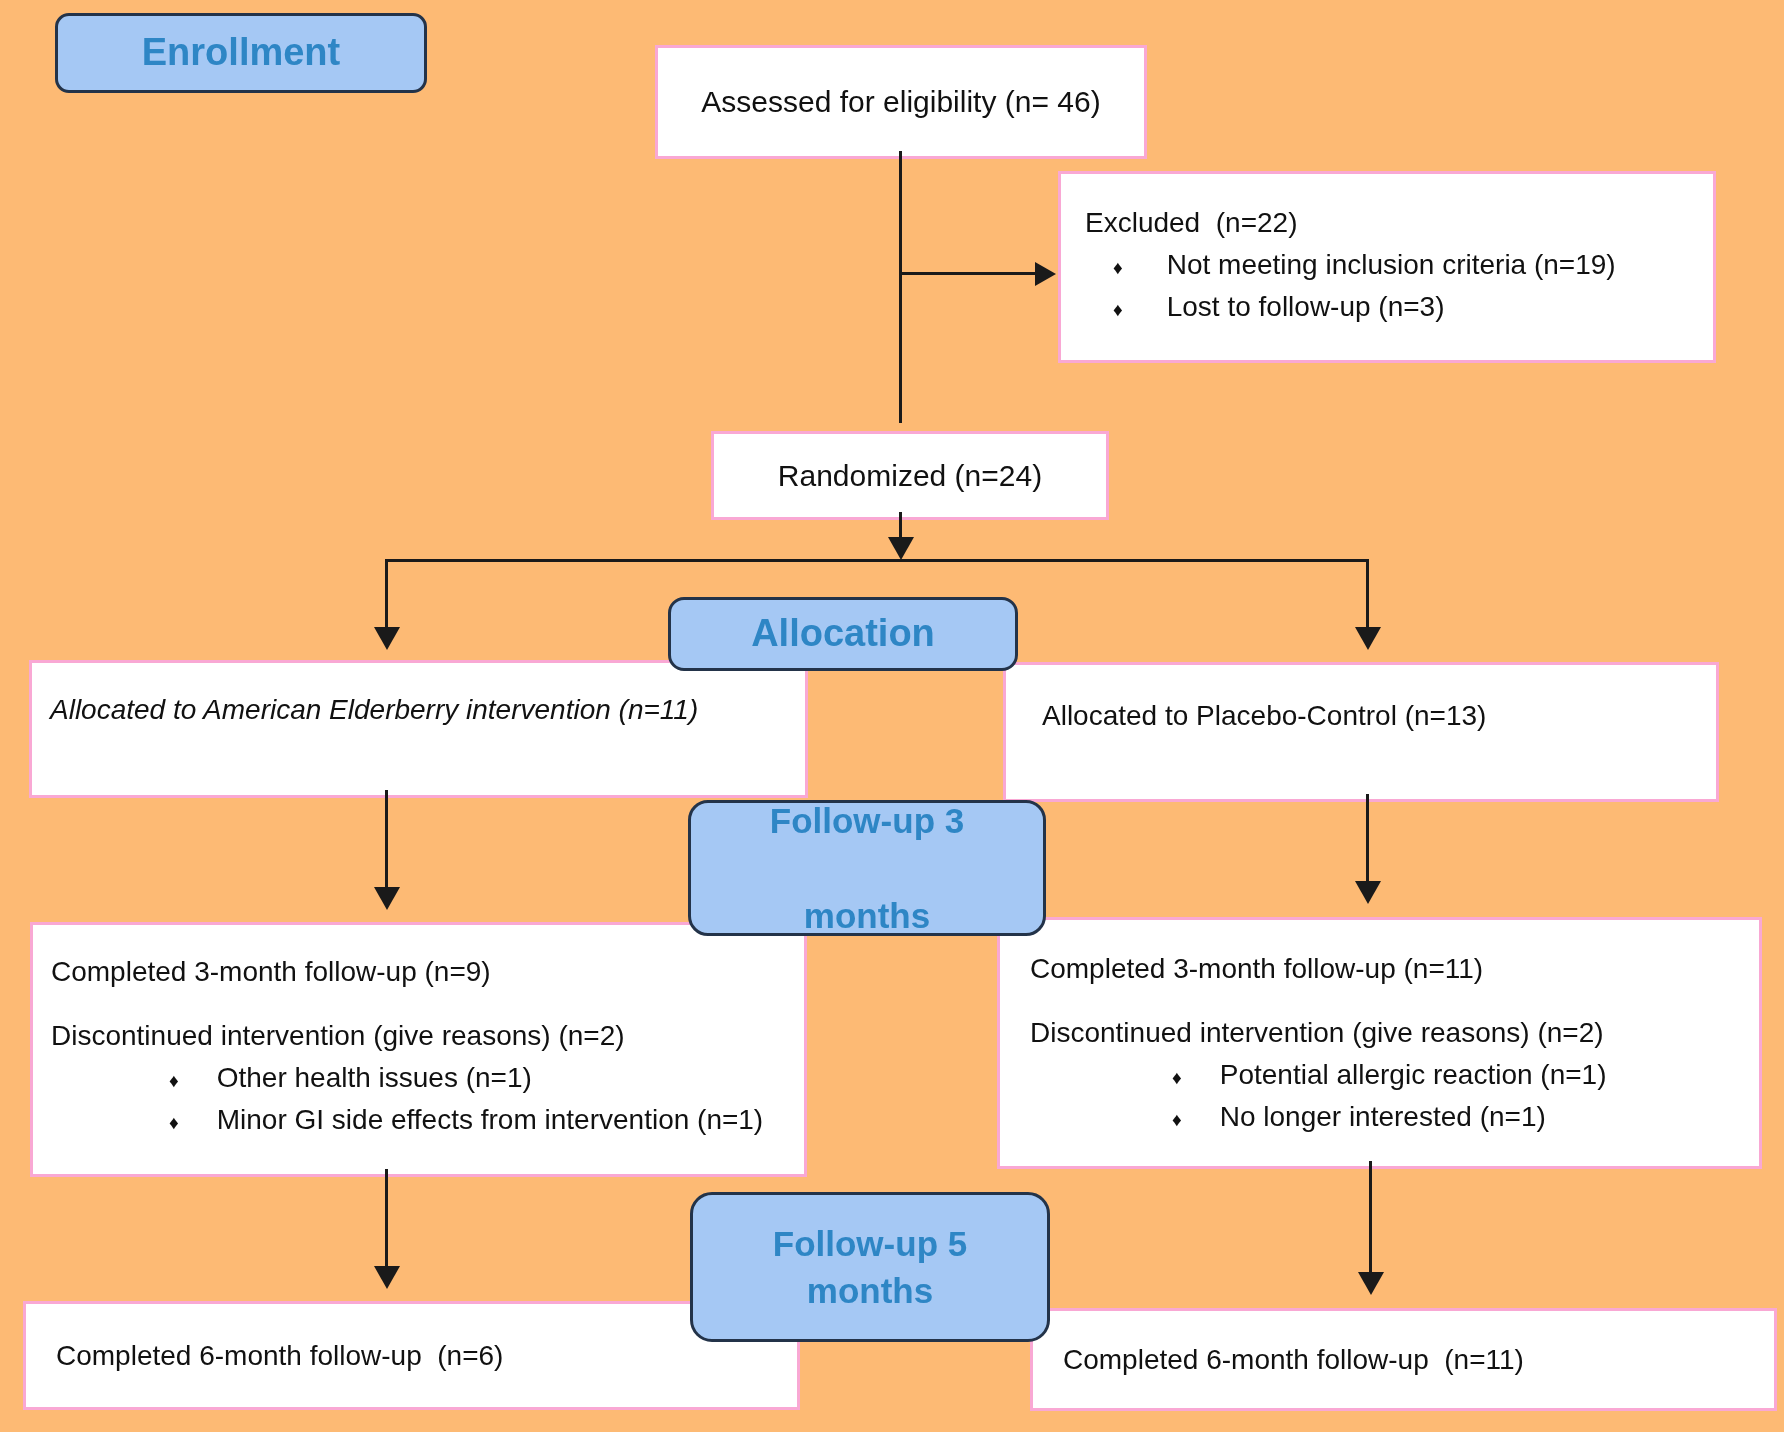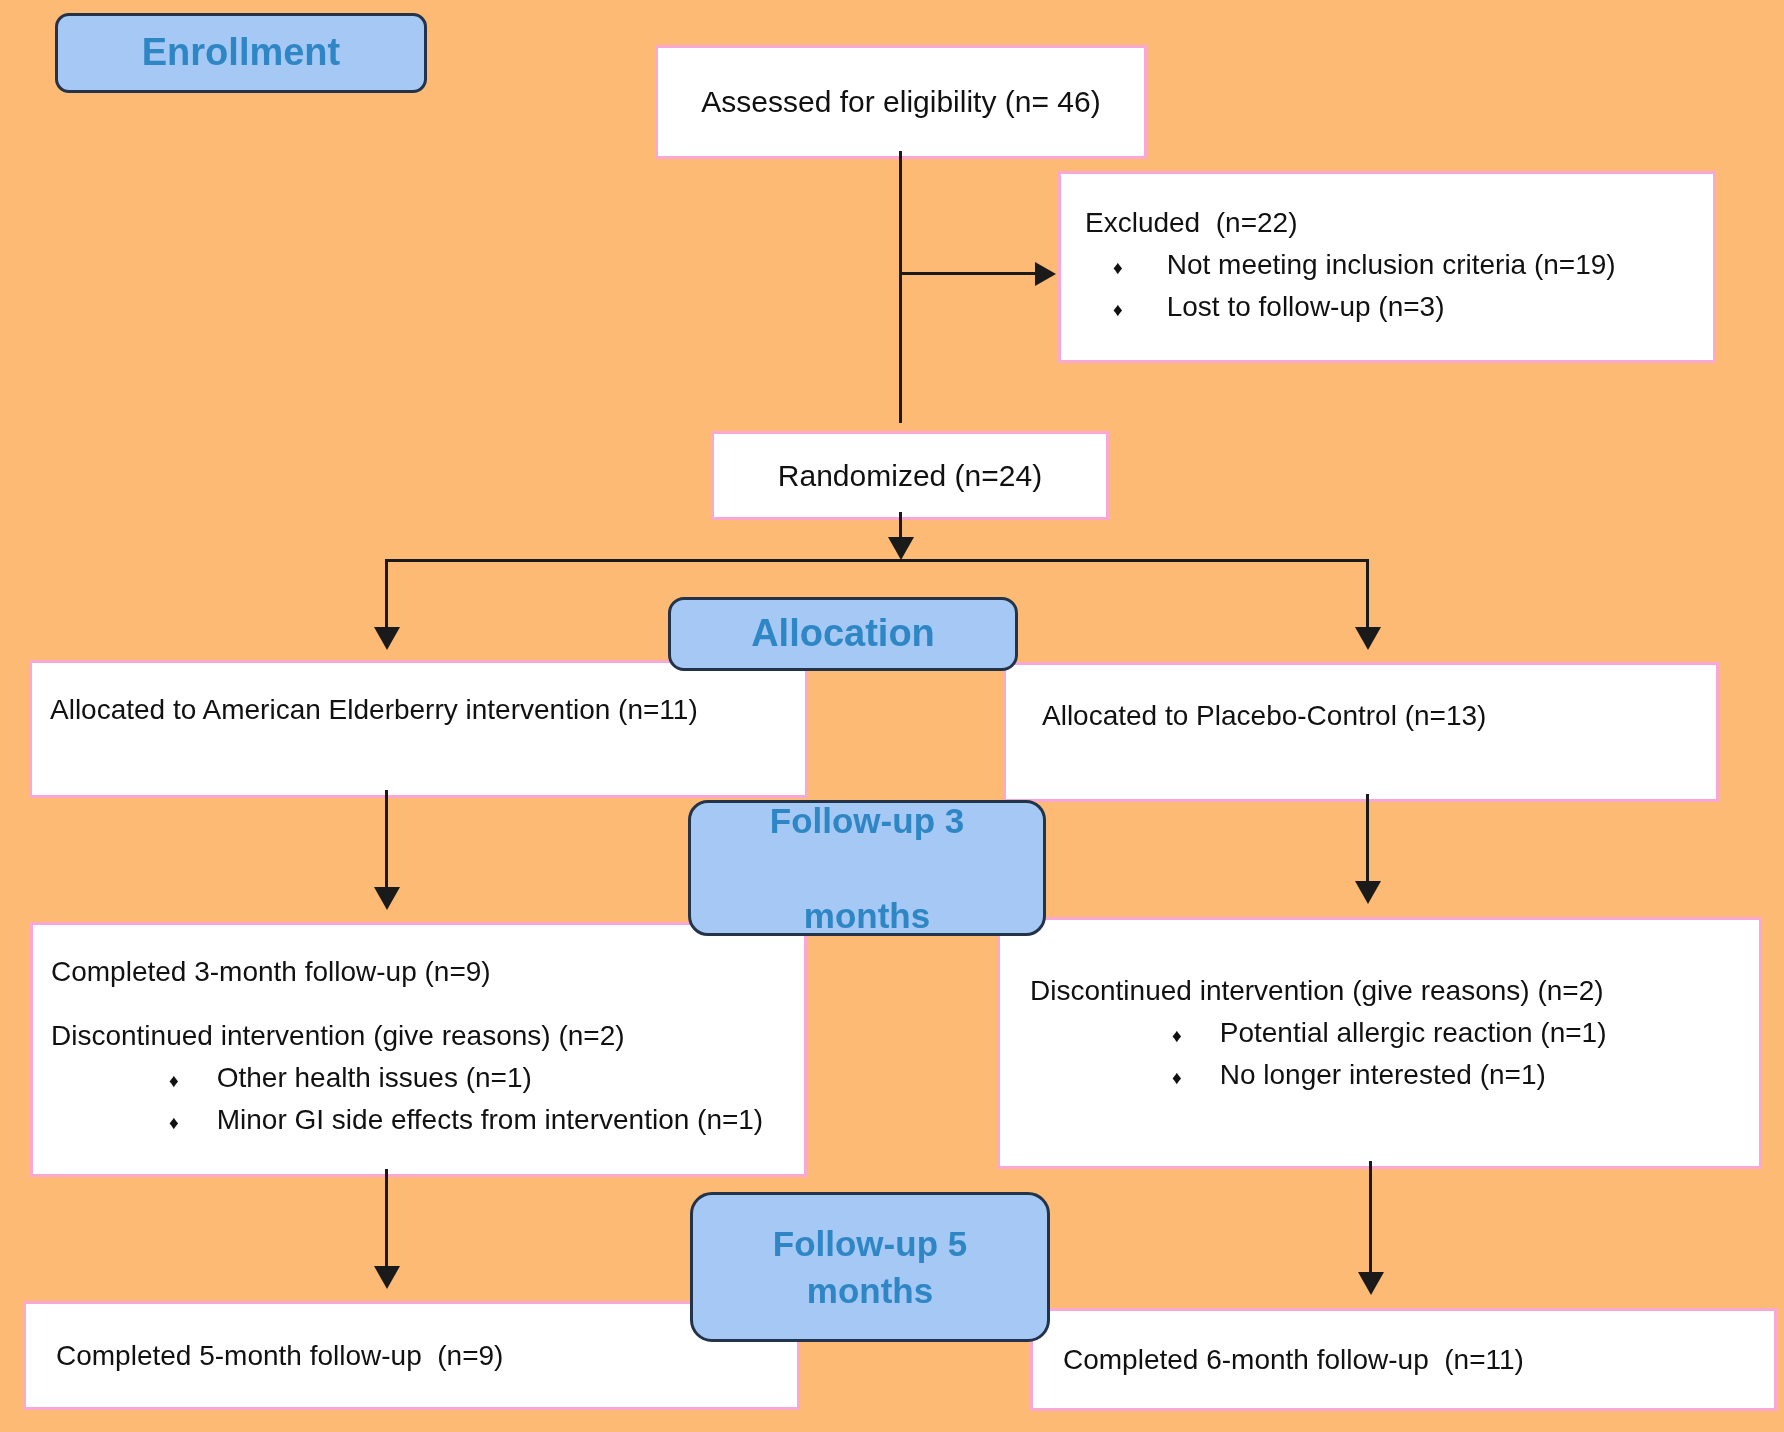--- a/index.html
+++ b/index.html
@@ -106,21 +106,21 @@
 
   <div class="vline" style="left:899px;top:512px;width:3px;height:26px;"></div>
   <div class="head-down" style="left:888px;top:537px;"></div>
   <div class="hline" style="left:385px;top:559px;width:984px;height:3px;"></div>
 
   <div class="vline" style="left:385px;top:562px;width:3px;height:66px;"></div>
   <div class="head-down" style="left:374px;top:627px;"></div>
   <div class="vline" style="left:1366px;top:562px;width:3px;height:66px;"></div>
   <div class="head-down" style="left:1355px;top:627px;"></div>
 
-  <div class="wbox left-box" style="left:29px;top:652px;width:779px;height:138px;padding:26px 14px 0 18px;">
+  <div class="wbox left-box" style="left:29px;top:652px;width:779px;height:138px;padding:26px 14px 0 18px;font-style:italic;">
     <div class="row txt">Allocated to American Elderberry intervention (n=11)</div>
   </div>
   <div class="wbox left-box" style="left:1003px;top:654px;width:716px;height:140px;padding:30px 14px 0 36px;">
     <div class="row txt">Allocated to Placebo-Control (n=13)</div>
   </div>
   <div class="badge" style="left:668px;top:597px;width:350px;height:74px;font-size:38px;">
     <div class="bline">Allocation</div>
   </div>
 
   <div class="vline" style="left:385px;top:790px;width:3px;height:98px;"></div>
@@ -137,20 +137,21 @@
         <span class="glyph">♦</span>
         <span class="txt">Other health issues (n=1)</span>
       </div>
       <div class="bullet">
         <span class="glyph">♦</span>
         <span class="txt">Minor GI side effects from intervention (n=1)</span>
       </div>
     </div>
   </div>
   <div class="wbox left-box" style="left:997px;top:909px;width:765px;height:252px;padding:28px 10px 0 30px;">
+    <div class="row txt">Completed 3-month follow-up (n=11)</div>
     <div class="spacer"></div>
     <div class="row txt">Discontinued intervention (give reasons) (n=2)</div>
     <div class="fu3-list-right">
       <div class="bullet">
         <span class="glyph">♦</span>
         <span class="txt">Potential allergic reaction (n=1)</span>
       </div>
       <div class="bullet">
         <span class="glyph">♦</span>
         <span class="txt">No longer interested (n=1)</span>
@@ -161,21 +162,21 @@
     <div class="bline">Follow-up 3</div>
     <div class="bline">months</div>
   </div>
 
   <div class="vline" style="left:385px;top:1169px;width:3px;height:98px;"></div>
   <div class="head-down" style="left:374px;top:1266px;"></div>
   <div class="vline" style="left:1369px;top:1161px;width:3px;height:112px;"></div>
   <div class="head-down" style="left:1358px;top:1272px;"></div>
 
   <div class="wbox left-box" style="left:23px;top:1293px;width:777px;height:109px;display:flex;align-items:center;padding:0 10px 0 30px;">
-    <span class="txt">Completed 5-month follow-up  (n=9)</span>
+    <span class="txt">Completed 6-month follow-up  (n=6)</span>
   </div>
   <div class="wbox left-box" style="left:1030px;top:1300px;width:747px;height:103px;display:flex;align-items:center;padding:0 10px 0 30px;">
     <span class="txt">Completed 6-month follow-up  (n=11)</span>
   </div>
   <div class="badge" style="left:690px;top:1192px;width:360px;height:150px;border-radius:22px;font-size:35px;">
     <div class="bline">Follow-up 5</div>
     <div class="bline">months</div>
   </div>
 
 </div>

